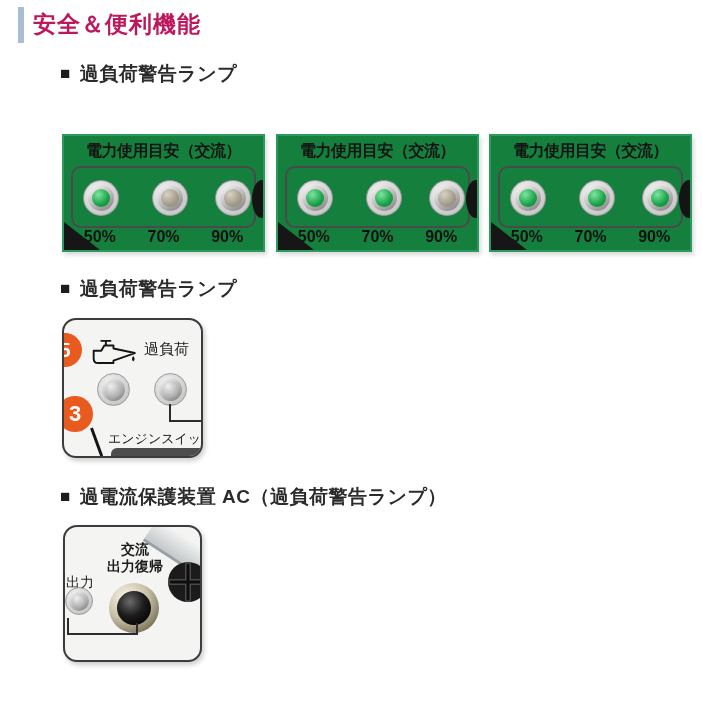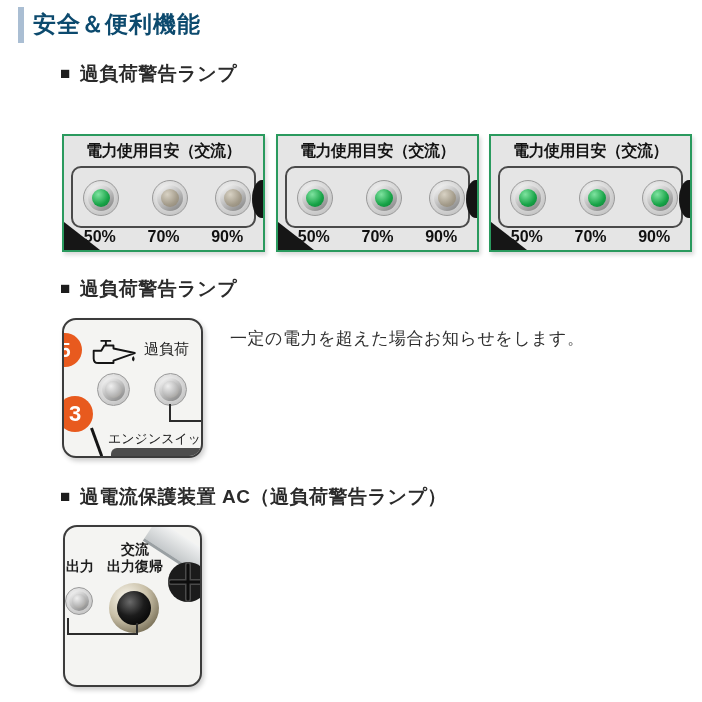--- a/index.html
+++ b/index.html
@@ -2,29 +2,29 @@
 <html><head>
 <meta charset="utf-8">
 <style>
   * { margin:0; padding:0; box-sizing:border-box; }
   html,body { background:#ffffff; }
   body { font-family:"Liberation Sans", sans-serif; color:#333; }
   .page { position:relative; width:702px; height:702px; background:#fff; overflow:hidden; }
 
   
   .title-bar { position:absolute; left:18px; top:7px; width:6px; height:36px; background:#aabed3; }
-  .page-title { position:absolute; left:33px; top:9px; font-size:23px; font-weight:bold; color:#0c4a6e; letter-spacing:1px; }
+  .page-title { position:absolute; left:33px; top:9px; font-size:23px; font-weight:bold; color:#be185d; letter-spacing:1px; }
 
   
   .sec-head { position:absolute; left:60px; font-size:19px; font-weight:bold; color:#2b2b2b; display:flex; align-items:center; letter-spacing:0.5px; }
   .sec-head .bullet { font-size:17px; margin-right:9px; color:#1d1d1d; }
   .desc { position:absolute; font-size:17px; color:#2e2e2e; letter-spacing:0.5px; }
 
   
-  .panel { position:absolute; top:134px; width:203px; height:118px; border:2px solid #2a9a5e; background:#e5e5e5; overflow:hidden; box-shadow:2px 3px 4px rgba(0,0,0,0.15); }
+  .panel { position:absolute; top:134px; width:203px; height:118px; border:2px solid #2a9a5e; background:#15803d; overflow:hidden; box-shadow:2px 3px 4px rgba(0,0,0,0.15); }
   .panel-title { position:absolute; left:0; right:0; top:5px; text-align:center; font-size:16px; font-weight:bold; color:#141414; letter-spacing:-0.5px; }
   .lamp-box { position:absolute; left:7px; top:30px; width:185px; height:62px; border:2px solid #4a4a4a; border-radius:10px; }
   .lamp { position:absolute; width:36px; height:36px; border-radius:50%; background:radial-gradient(circle at 40% 35%, #fafafa, #b5b5b5); border:1px solid #9a9a9a; }
   .lamp .ring { position:absolute; left:4px; top:4px; width:26px; height:26px; border-radius:50%; background:linear-gradient(145deg,#fdfdfd,#7e7e7e); }
   .lamp .core { position:absolute; left:8px; top:8px; width:18px; height:18px; border-radius:50%; }
   .lamp-on .core { background:radial-gradient(circle at 35% 30%, #7fe3a0, #17a347 60%, #0c7a33); }
   .lamp-off .core { background:radial-gradient(circle at 35% 30%, #d8d2c4, #a39b8a 60%, #8a8272); }
   .lamp-silver .core { background:radial-gradient(circle at 35% 30%, #efefef, #bcbcbc 55%, #97928a); }
   .pct-row { position:absolute; left:4px; right:4px; top:92px; display:flex; }
   .pct-row span { flex:1; text-align:center; font-size:16px; font-weight:bold; color:#101010; }
@@ -153,32 +153,31 @@
       </div>
     <div class="line" style="left:105px; top:84px; width:2px; height:17px;"></div>
     <div class="line" style="left:105px; top:100px; width:36px; height:2px;"></div>
     <div class="badge" style="left:-7px; top:76px; width:36px; height:36px; font-size:22px;">3</div>
     <div class="line" style="left:26px; top:108px; width:3px; height:30px; background:#151515; transform:rotate(-20deg); transform-origin:top center;"></div>
     <div class="photo-label" style="left:44px; top:110px; font-size:13px; white-space:nowrap;">エンジンスイッチ</div>
     <div class="dark-bar" style="left:47px; top:128px; width:94px; height:13px;"></div>
   </div>
 
   <div class="desc txt-lines" style="left:230px; top:325px;">
-    <div>一定の電力を超えた場合お知らせをします。</div>
   </div>
 
   <div class="sec-head" style="top:484px;">
     <span class="bullet">■</span>
     <span>過電流保護装置 AC（過負荷警告ランプ）</span>
   </div>
 
-  <div class="photo" style="left:63px; top:525px; width:139px; height:162px;">
+  <div class="photo" style="left:63px; top:525px; width:139px; height:137px;">
     <div class="body-edge"></div>
     <div class="photo-label" style="left:20px; top:14px; width:100px; text-align:center; font-size:14px; font-weight:bold; line-height:16px;">交流</div>
-    <div class="photo-label" style="left:1px; top:31px; font-size:14px; font-weight:bold;">出力</div>
+    <div class="photo-label" style="left:1px; top:47px; font-size:14px; font-weight:normal;">出力</div>
     <div class="photo-label" style="left:20px; top:31px; width:100px; text-align:center; font-size:14px; font-weight:bold;">出力復帰</div>
     <div class="lamp lamp-silver" style="left:0px; top:60px; width:28px; height:28px;">
         <div class="ring" style="left:3px;top:3px;width:20px;height:20px;"></div>
         <div class="core" style="left:6px;top:6px;width:14px;height:14px;"></div>
       </div>
     <div class="reset-btn">
         <div class="dome"></div>
       </div>
     <svg style="position:absolute; left:102px; top:32px;" width="42" height="46" viewBox="0 0 42 46">
       <circle cx="21" cy="23" r="20" fill="#1b1b1b"></circle>

